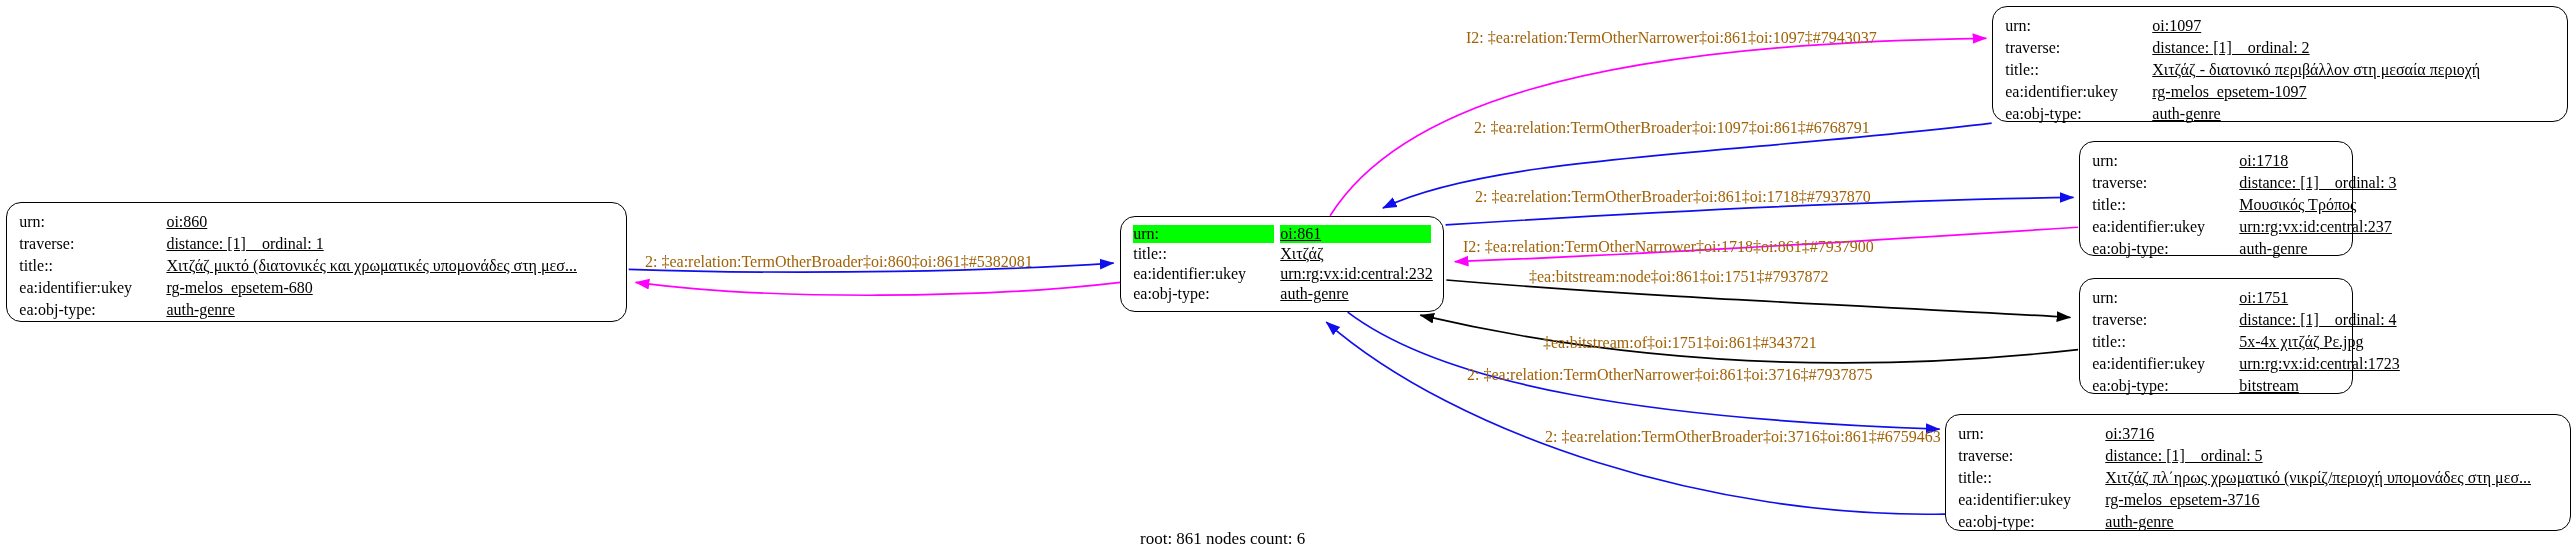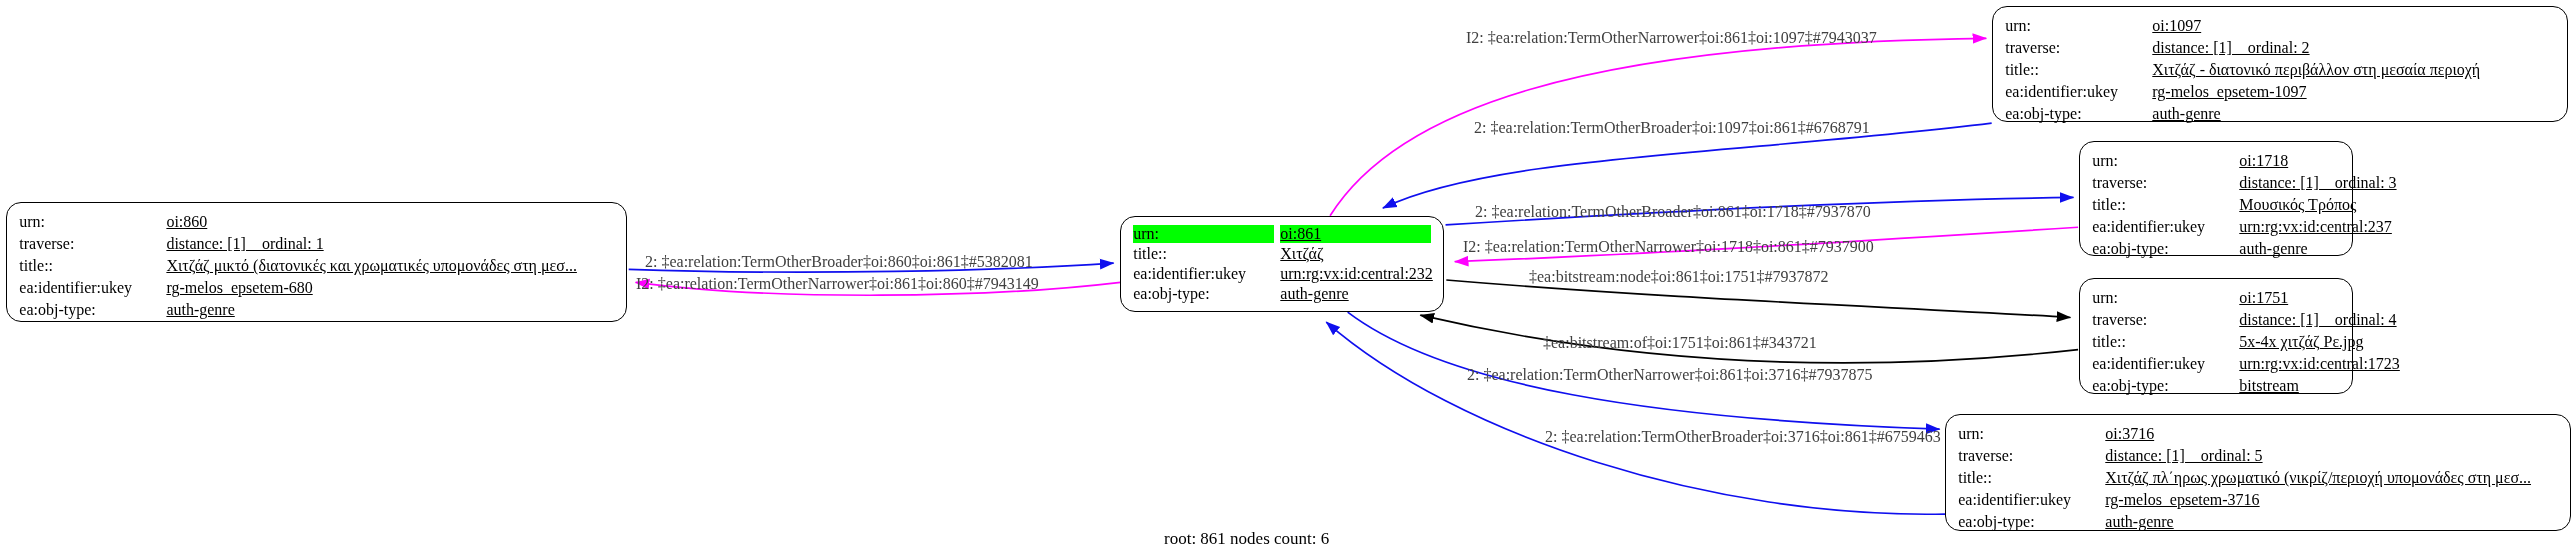--- a/index.html
+++ b/index.html
@@ -7,21 +7,21 @@
           font-family:"Liberation Serif",serif;}
   #edges{position:absolute;left:0;top:0;width:2576px;height:560px;}
   .node{position:absolute;border:1.2px solid #000;border-radius:15px;background:#fff;
         box-sizing:border-box;padding:8.4px 4.6px 0 12.2px;font-size:16px;color:#000;}
   .nrow{display:flex;height:22px;align-items:center;}
   .node-center .nrow{height:20px;}
   .nl{width:141px;flex:none;white-space:pre;}
   .nl{margin-right:6.1px;}
   .nv{white-space:pre;flex:1;margin-right:7.6px;text-decoration:underline;}
   .hl .nl,.hl .nv{background:#00ff00;}
-  .elabel{position:absolute;font-size:16px;color:#404040;white-space:pre;text-align:center;}
+  .elabel{position:absolute;font-size:16px;color:#a16207;white-space:pre;text-align:center;}
   .caption{position:absolute;font-size:17px;color:#000;white-space:pre;}
   .epath{fill:none;stroke-width:2.2px;}
   .edge-blue{stroke:#0f0fee;}
   .edge-magenta{stroke:#ff00ff;}
   .edge-black{stroke:#000000;}
 </style>
 </head>
 <body>
 
 <div id="canvas">
@@ -178,26 +178,25 @@
         <span class="nl">ea:identifier:ukey</span>
         <span class="nv">rg-melos_epsetem-3716</span>
       </div>
     <div class="nrow">
         <span class="nl">ea:obj-type:</span>
         <span class="nv">auth-genre</span>
       </div>
   </div>
 
   <div class="elabel" style="left:645px;top:253px">2: ‡ea:relation:TermOtherBroader‡oi:860‡oi:861‡#5382081</div>
-  <div class="elabel" style="left:636px;top:275px">I2: ‡ea:relation:TermOtherNarrower‡oi:861‡oi:860‡#7943149</div>
   <div class="elabel" style="left:1466px;top:29px">I2: ‡ea:relation:TermOtherNarrower‡oi:861‡oi:1097‡#7943037</div>
   <div class="elabel" style="left:1474px;top:119px">2: ‡ea:relation:TermOtherBroader‡oi:1097‡oi:861‡#6768791</div>
-  <div class="elabel" style="left:1475px;top:203px">2: ‡ea:relation:TermOtherBroader‡oi:861‡oi:1718‡#7937870</div>
+  <div class="elabel" style="left:1475px;top:188px">2: ‡ea:relation:TermOtherBroader‡oi:861‡oi:1718‡#7937870</div>
   <div class="elabel" style="left:1463px;top:238px">I2: ‡ea:relation:TermOtherNarrower‡oi:1718‡oi:861‡#7937900</div>
   <div class="elabel" style="left:1529px;top:268px">‡ea:bitstream:node‡oi:861‡oi:1751‡#7937872</div>
   <div class="elabel" style="left:1543px;top:334px">‡ea:bitstream:of‡oi:1751‡oi:861‡#343721</div>
   <div class="elabel" style="left:1467px;top:366px">2: ‡ea:relation:TermOtherNarrower‡oi:861‡oi:3716‡#7937875</div>
   <div class="elabel" style="left:1545px;top:428px">2: ‡ea:relation:TermOtherBroader‡oi:3716‡oi:861‡#6759463</div>
 
-  <div class="caption" style="left:1164px;top:529px">root: 861 nodes count: 6</div>
+  <div class="caption" style="left:1140px;top:529px">root: 861 nodes count: 6</div>
 
 </div>
 
 
 </body></html>

